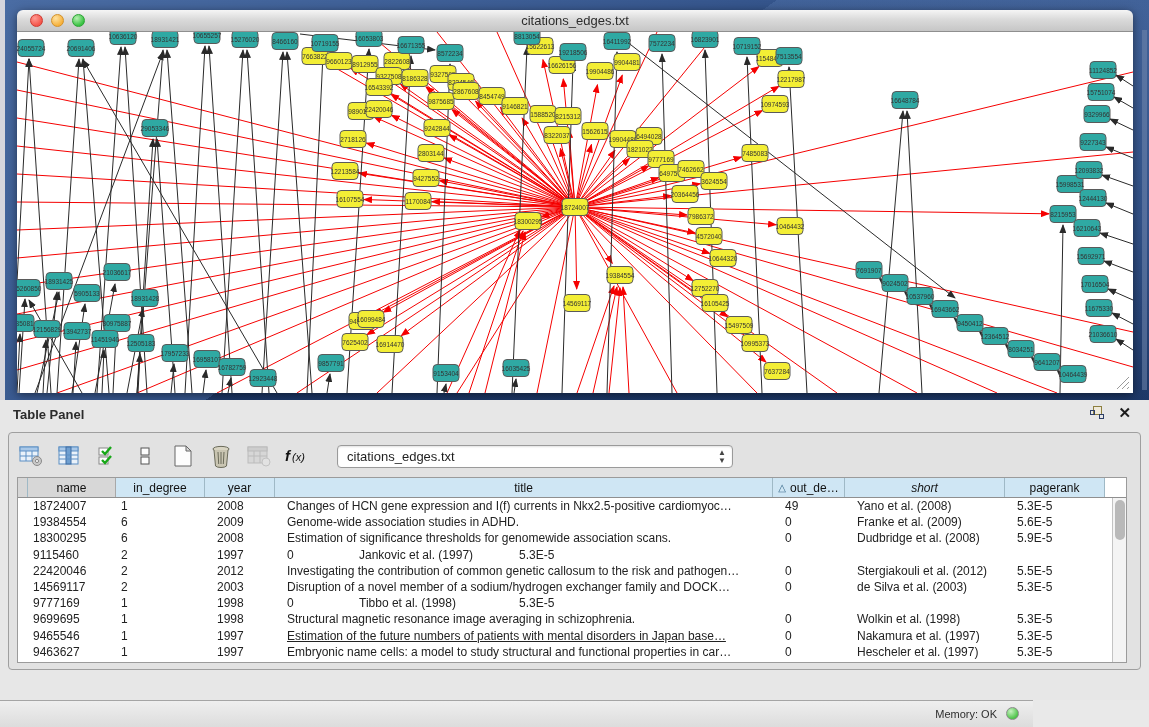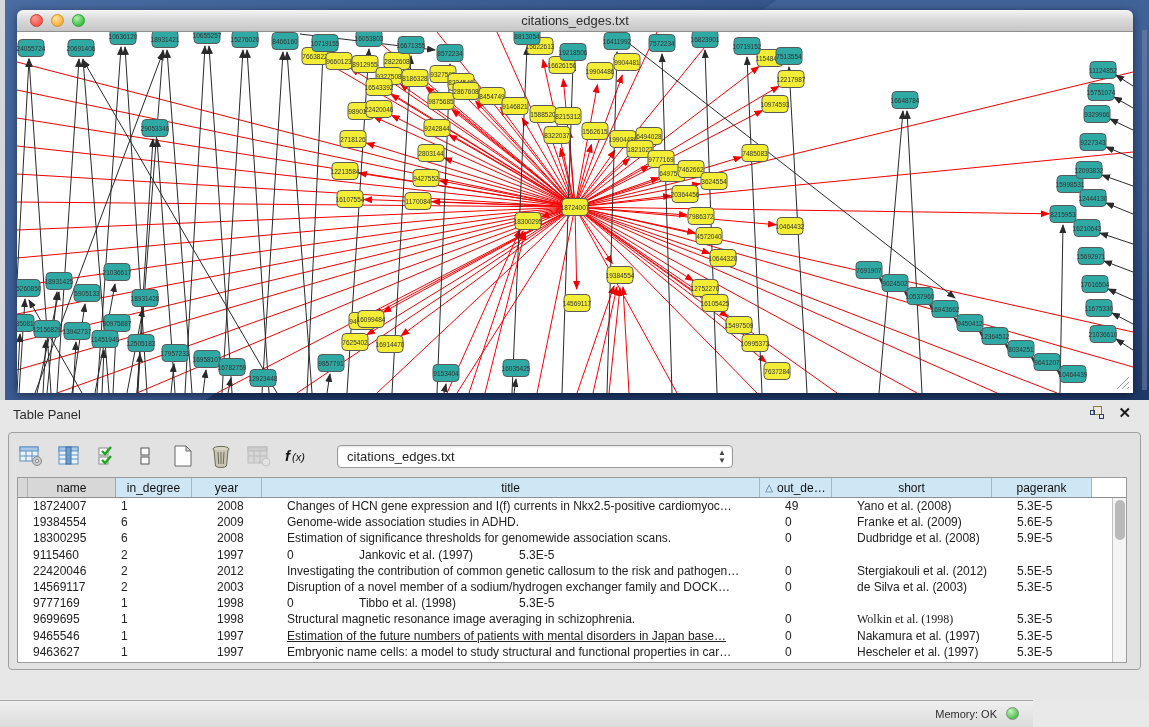--- a/index.html
+++ b/index.html
@@ -25,21 +25,21 @@
   .win-title { position:absolute; left:0; right:0; top:3px; text-align:center;
                font-size:13px; color:#2d2d2d; }
   .canvas { position:relative; width:1116px; height:361px; background:#ffffff; overflow:hidden; }
   .grip { position:absolute; right:2px; bottom:2px; width:18px; height:18px; }
   .divider-grip { position:absolute; left:568px; top:400px; width:10px; height:6px;
                   background:repeating-linear-gradient(45deg,#9a9a9a 0 1px,transparent 1px 3px); }
 
   
   .table-panel { position:absolute; left:0; top:400px; width:1149px; height:300px; background:#e7e7e7; }
   .tp-header { height:30px; position:relative; }
-  .tp-title { position:absolute; left:13px; top:7px; font-size:13px; color:#2b2b2b; }
+  .tp-title { position:absolute; left:13px; top:7px; font-size:13px; color:#2b2b2b;font-weight:bold; }
   .tp-icons { position:absolute; right:18px; top:6px; display:flex; gap:14px; align-items:center; }
   .float-ic { position:relative; width:14px; height:14px; }
   .float-ic .sq1 { position:absolute; left:3px; top:0; width:9px; height:9px; border:1px solid #8d7f3f; background:#efeadb; }
   .float-ic .sq2 { position:absolute; left:0; top:4px; width:5px; height:5px; border:1px solid #2c3e66; }
   .float-ic .sq3 { position:absolute; right:0; top:8px; width:5px; height:5px; border:1px solid #2c3e66; }
   .close-x { font-size:15px; font-weight:bold; color:#1c1c1c; line-height:14px; cursor:default; }
 
   .tp-box { position:absolute; left:8px; top:32px; width:1133px; height:238px;
             background:#e2e2e2; border:1px solid #9f9f9f; border-radius:4px; }
   .toolbar { position:absolute; left:8px; top:6px; height:34px; display:flex; align-items:center; gap:10px; }
@@ -852,34 +852,34 @@
         <div class="stepper">▲<br>▼</div>
       </div>
     </div>
 
     <div class="grid-wrap">
       <div class="hdr-row" id="hdr-row">
           <div class="hdr-cell gutter" style="width: 10px;"></div>
           <div class="hdr-cell gray" style="width: 88px;">
             <span>name</span>
           </div>
-          <div class="hdr-cell" style="width: 76px;">
+          <div class="hdr-cell" style="width: 89px;">
             <span>in_degree</span>
           </div>
           <div class="hdr-cell" style="width: 70px;">
             <span>year</span>
           </div>
           <div class="hdr-cell" style="width: 498px;">
             <span>title</span>
           </div>
           <div class="hdr-cell" style="width: 72px;">
             <span class="sort-tri">△</span>
             <span>out_de…</span>
           </div>
-          <div class="hdr-cell" style="width: 160px;">
+          <div class="hdr-cell" style="width: 160px; font-style: italic;">
             <span>short</span>
           </div>
           <div class="hdr-cell" style="width: 100px;">
             <span>pagerank</span>
           </div>
         </div>
       <div class="body-rows">
         <div class="rows-col" id="rows-col">
             <div class="t-row">
               <div class="t-cell" style="width: 10px;"></div>
@@ -949,21 +949,21 @@
               <div class="t-cell" style="width: 160px;">Tibbo et al. (1998)</div>
               <div class="t-cell" style="width: 100px;">5.3E-5</div>
             </div>
             <div class="t-row">
               <div class="t-cell" style="width: 10px;"></div>
               <div class="t-cell" style="width: 88px;">9699695</div>
               <div class="t-cell" style="width: 96px;">1</div>
               <div class="t-cell" style="width: 70px;">1998</div>
               <div class="t-cell" style="width: 498px;">Structural magnetic resonance image averaging in schizophrenia.</div>
               <div class="t-cell" style="width: 72px;">0</div>
-              <div class="t-cell" style="width: 160px; font-family: Liberation Serif, serif;">Wolkin et al. (1998)</div>
+              <div class="t-cell" style="width: 160px;">Wolkin et al. (1998)</div>
               <div class="t-cell" style="width: 100px;">5.3E-5</div>
             </div>
             <div class="t-row">
               <div class="t-cell" style="width: 10px;"></div>
               <div class="t-cell" style="width: 88px;">9465546</div>
               <div class="t-cell" style="width: 96px;">1</div>
               <div class="t-cell" style="width: 70px;">1997</div>
               <div class="t-cell" style="width: 498px; text-decoration: underline;">Estimation of the future numbers of patients with mental disorders in Japan base…</div>
               <div class="t-cell" style="width: 72px;">0</div>
               <div class="t-cell" style="width: 160px;">Nakamura et al. (1997)</div>

